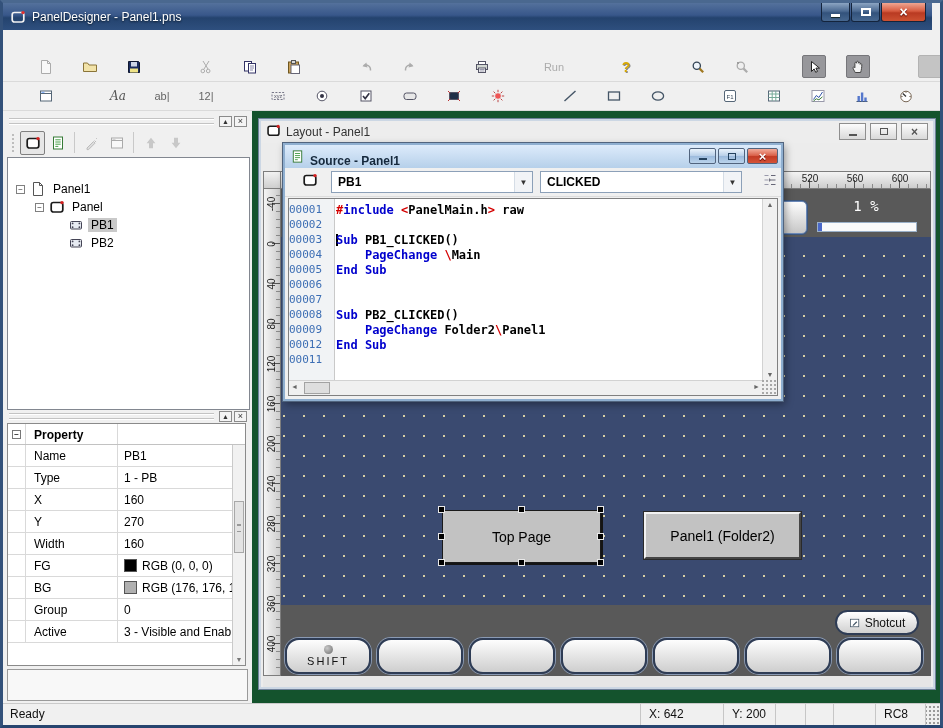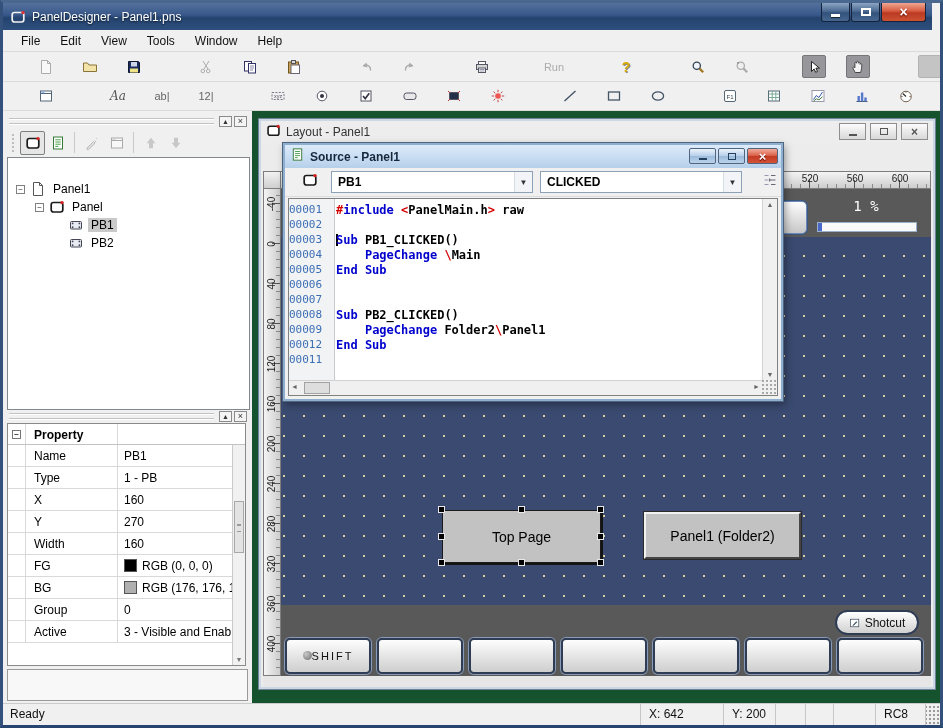--- a/index.html
+++ b/index.html
@@ -144,32 +144,32 @@
   .cobj.raised { border-top:2px solid #f2f2f2; border-left:2px solid #f2f2f2;
     border-right:2px solid #454545; border-bottom:2px solid #454545; box-shadow:0 0 0 1px #2a2a2a; }
   .cobj.csel { border:1px solid #1a1a1a; box-shadow:2px 2px 0 #141414; }
   .handle { position:absolute; width:7px; height:7px; background:#000; border:1px solid #e8e8e8; }
 
   .bottom-strip { top:416px; height:71px;padding-left:16px; }
   .shotcut { position:absolute; left:554px; top:5px; width:84px; height:25px; border-radius:13px;
     background:linear-gradient(#ffffff,#d0d0d0); border:2px solid #2e3c55; display:flex; align-items:center;
     justify-content:center; gap:4px; font-size:12px; color:#111; }
   .shotcut svg { display:block; width:12px; height:12px; }
-  .fkey { position:absolute; top:33px; width:86px; height:36px; border-radius:5px;
+  .fkey { position:absolute; top:33px; width:86px; height:36px; border-radius:14px;
     background:linear-gradient(#fdfdfd,#cecece); border:2px solid #2e3c55; box-shadow:0 0 0 1px #8a9ab4;
-    display:flex; align-items:center; justify-content:center; }
+    display:flex; flex-direction:column; align-items:center; justify-content:center; }
   .led { width:9px; height:9px; border-radius:50%; background:radial-gradient(circle at 35% 35%, #c9c9c9, #6c6c6c); margin-bottom:1px; }
   .fk-label { font-size:11px; letter-spacing:2px; color:#111; }
   .lw-filler { position:absolute; left:2px; right:2px; top:533px; bottom:0; background:#e6e6e6; }
 
   
   .src-win { position:absolute; left:31px; top:32px; width:500px; height:258px; z-index:5;
     background:#f0f0f0; border:2px solid #8fafd0; box-shadow:0 0 0 1px #51647e, 2px 3px 8px rgba(0,0,0,.4); }
   .sw-title { position:absolute; top:0; left:0; right:0; height:23px;
-    background:linear-gradient(#ddebfb,#b6d0ea); display:flex; align-items:center; padding-left:5px; }
+    background:linear-gradient(#ddebfb,#b6d0ea); display:flex; align-items:flex-end; padding-left:5px; }
   .sw-title-text { font-size:12px; font-weight:bold; color:#15283c; margin-left:5px; }
   .sw-btns { position:absolute; right:3px; top:3px; display:flex; }
   .sw-btn { width:27px; height:16px; margin-left:2px; border:1px solid #51647e; border-radius:2px;
     display:flex; align-items:center; justify-content:center;
     background:linear-gradient(#eaf3fc,#b9d0e9 48%,#9cbbdd 52%,#bbd3eb); }
   .sw-btn.close { width:31px; background:linear-gradient(#f2ab9a,#da624b 46%,#c23a24 54%,#d55338); }
   .swg-min { width:8px; height:2px; background:#24425f; margin-top:6px; }
   .swg-max { width:8px; height:7px; border:1.5px solid #24425f; }
   .swg-close { color:#fff; font-size:13px; font-weight:bold; line-height:11px; text-shadow:0 1px 1px #500; }
 
@@ -229,28 +229,20 @@
         </div>
       <div class="cap-btn">
           <span class="g-max"></span>
         </div>
       <div class="cap-btn close">
           <span class="g-close">×</span>
         </div>
     </div>
   </div>
 
-  <div class="menubar" id="menubar">
-      <div class="menu-item">File</div>
-      <div class="menu-item">Edit</div>
-      <div class="menu-item">View</div>
-      <div class="menu-item">Tools</div>
-      <div class="menu-item">Window</div>
-      <div class="menu-item">Help</div>
-    </div>
   <div class="toolbar" id="tb1">
       <div class="tb-grip"></div>
       <div class="tb-btn dis">
         <span class="ic">
           <svg viewBox="0 0 16 16" width="16" height="16">
             <path d="M3.5 1.5h6l3 3v10h-9z" fill="#fff" stroke="#666"></path>
             <path d="M9.5 1.5v3h3" fill="none" stroke="#666"></path>
           </svg>
         </span>
       </div>

